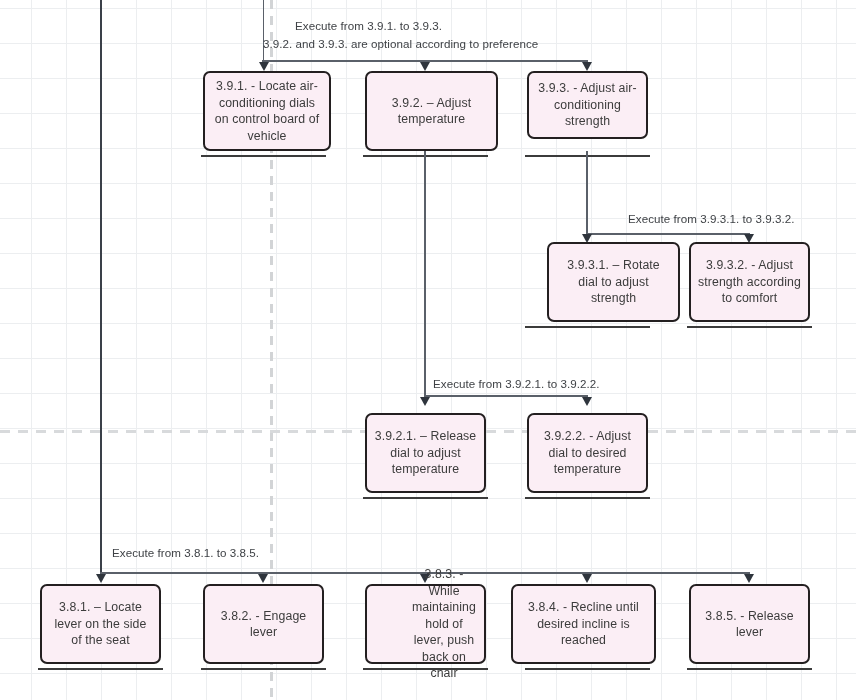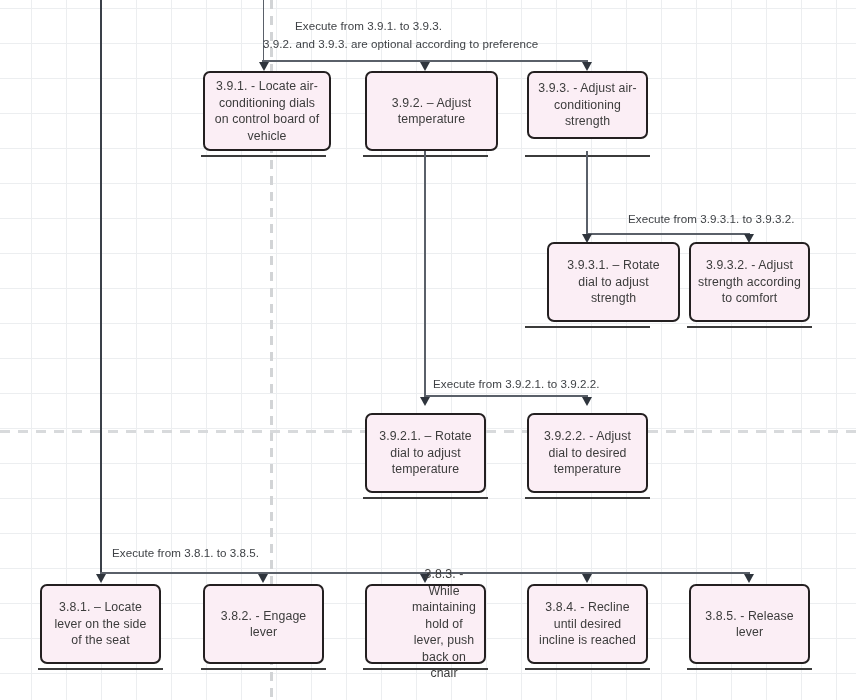--- a/index.html
+++ b/index.html
@@ -156,21 +156,21 @@
 
   <div class="conn conn-v" style="left:424px; top:151px; height:246px;"></div>
   <div class="conn conn-h" style="left:424px; top:395px; width:163px;"></div>
   <div class="conn conn-v" style="left:424px; top:395px; height:6px;"></div>
   <div class="arrow-down" style="left:420px; top:397px;"></div>
   <div class="conn conn-v" style="left:586px; top:395px; height:6px;"></div>
   <div class="arrow-down" style="left:582px; top:397px;"></div>
 
   <div class="edge-label" style="left:433px; top:377px;">Execute from 3.9.2.1. to 3.9.2.2.</div>
 
-  <div class="node" style="left:365px; top:413px; width:121px; height:80px;">3.9.2.1. – Rotate dial to adjust temperature</div>
+  <div class="node" style="left:365px; top:413px; width:121px; height:80px;">3.9.2.1. – Release dial to adjust temperature</div>
   <div class="node-shadow" style="left:363px; top:497px; width:125px;"></div>
 
   <div class="node" style="left:527px; top:413px; width:121px; height:80px;">3.9.2.2. - Adjust dial to desired temperature</div>
   <div class="node-shadow" style="left:525px; top:497px; width:125px;"></div>
 
   <div class="conn conn-h" style="left:100px; top:572px; width:650px;"></div>
   <div class="conn conn-v" style="left:100px; top:572px; height:6px;"></div>
   <div class="arrow-down" style="left:96px; top:574px;"></div>
   <div class="conn conn-v" style="left:262px; top:572px; height:6px;"></div>
   <div class="arrow-down" style="left:258px; top:574px;"></div>
@@ -185,19 +185,19 @@
 
   <div class="node" style="left:40px; top:584px; width:121px; height:80px;">3.8.1. – Locate lever on the side of the seat</div>
   <div class="node-shadow" style="left:38px; top:668px; width:125px;"></div>
 
   <div class="node" style="left:203px; top:584px; width:121px; height:80px;">3.8.2. - Engage lever</div>
   <div class="node-shadow" style="left:201px; top:668px; width:125px;"></div>
 
   <div class="node" style="left:365px; top:584px; width:121px; height:80px;padding-left:44px;">3.8.3. - While maintaining hold of lever, push back on chair</div>
   <div class="node-shadow" style="left:363px; top:668px; width:125px;"></div>
 
-  <div class="node" style="left:527px; top:584px; width:121px; height:80px;">3.8.4. - Recline until desired incline is reached</div>
+  <div class="node" style="left:511px; top:584px; width:145px; height:80px;">3.8.4. - Recline until desired incline is reached</div>
   <div class="node-shadow" style="left:525px; top:668px; width:125px;"></div>
 
   <div class="node" style="left:689px; top:584px; width:121px; height:80px;">3.8.5. -  Release lever</div>
   <div class="node-shadow" style="left:687px; top:668px; width:125px;"></div>
 
 </div>
 
 </body></html>

